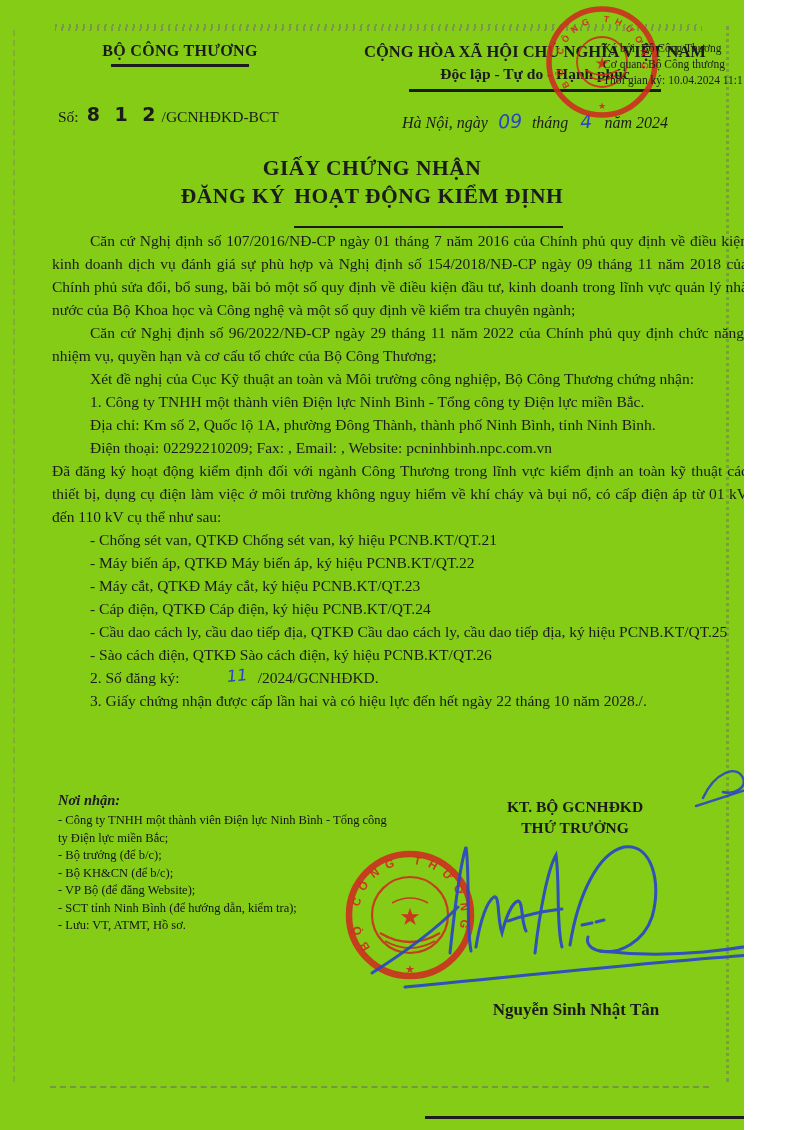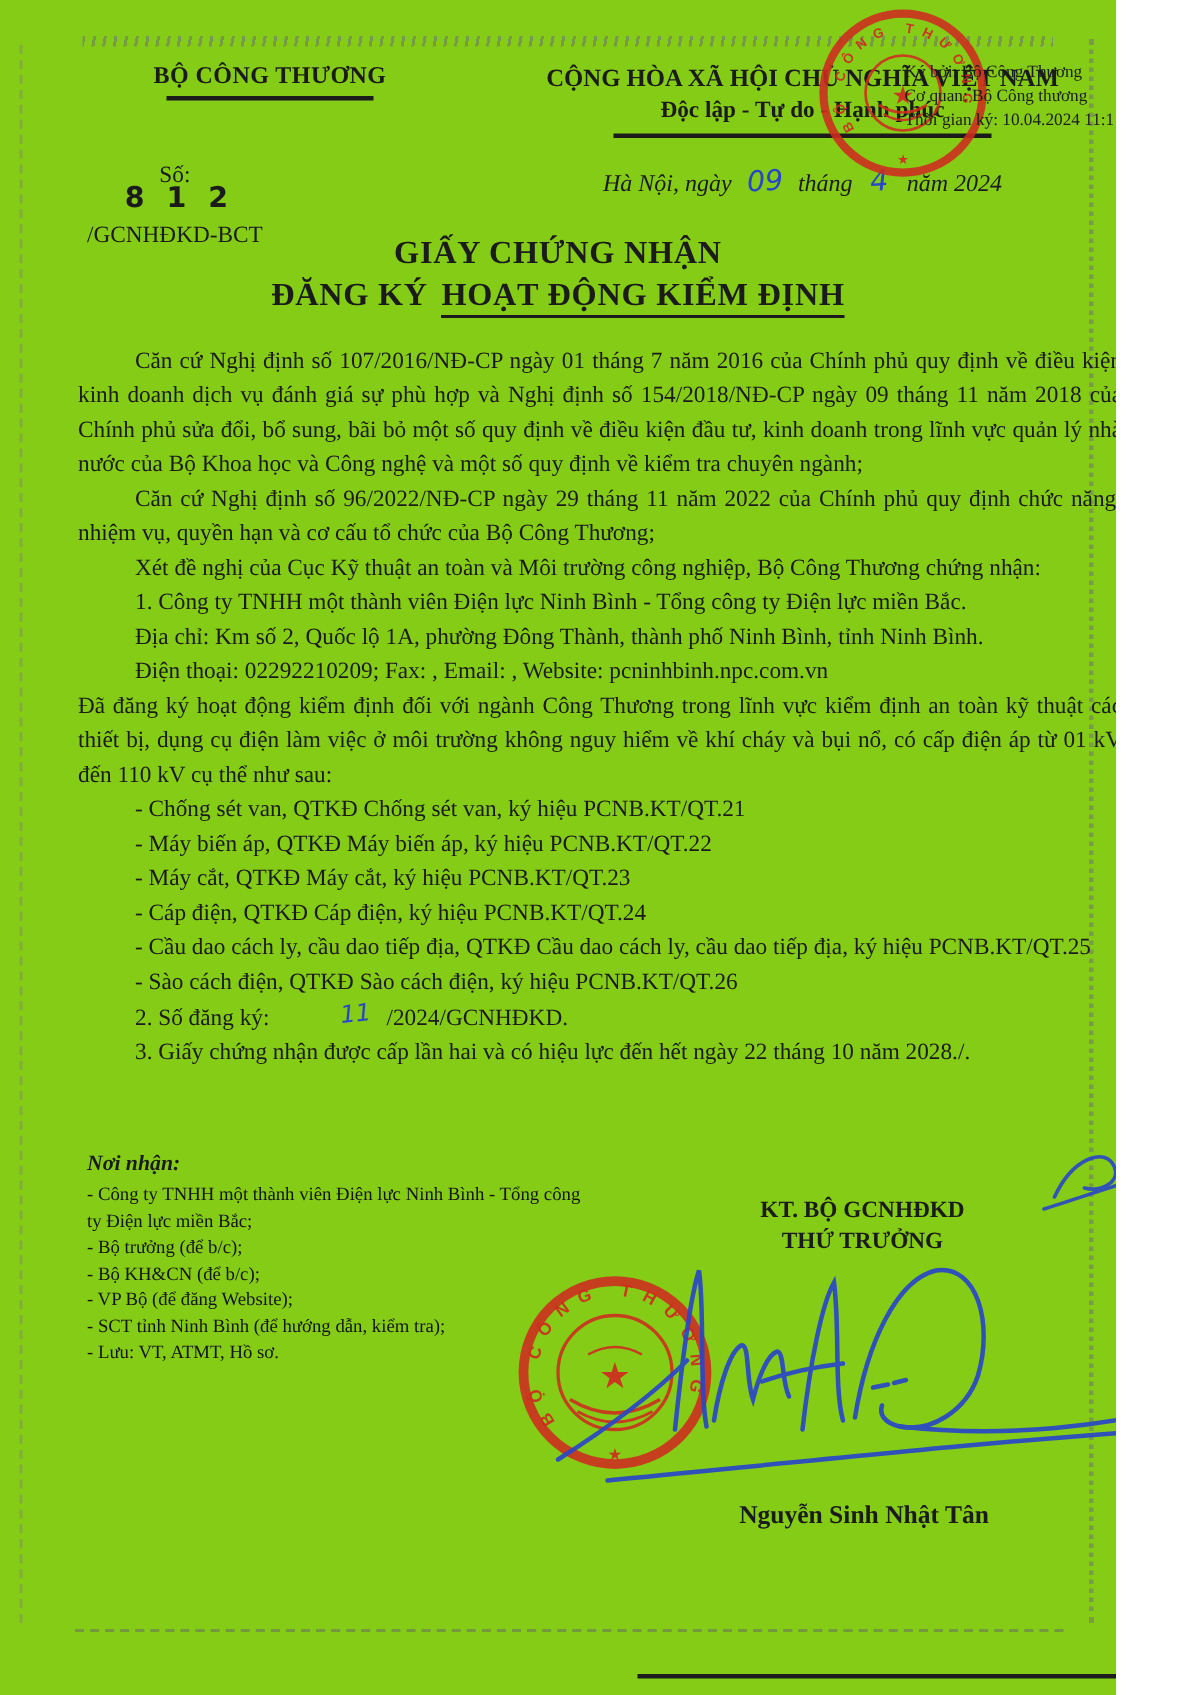--- a/index.html
+++ b/index.html
@@ -16,46 +16,46 @@
   
   .org-block{position:absolute;left:58px;top:42px;width:244px;text-align:center;z-index:1;}
   .org-name{font-size:16px;font-weight:bold;letter-spacing:.3px;}
   .org-underline{width:138px;height:3px;background:#1b1b1b;margin:4px auto 0;}
   .national-block{position:absolute;left:318px;top:42px;width:434px;text-align:center;z-index:1;}
   .republic{font-size:16.5px;font-weight:bold;white-space:nowrap;}
   .motto{font-size:15.5px;font-weight:bold;margin-top:3px;}
   .motto-underline{width:252px;height:2.5px;background:#1b1b1b;margin:6px auto 0;}
   .digsig{position:absolute;left:603px;top:40px;width:210px;z-index:4;
     font-size:11.5px;line-height:16px;color:#1c1c1c;white-space:nowrap;}
-  .num-row{position:absolute;left:58px;top:108px;z-index:1;font-size:15.5px;display:flex;align-items:center;flex-direction:column;}
+  .num-row{position:absolute;left:58px;top:108px;z-index:1;font-size:15.5px;display:flex;align-items:flex-start;}
   .num-stamped{font-family:"DejaVu Sans",sans-serif;font-weight:600;font-size:19px;
     letter-spacing:4px;transform:translateY(-5px);margin:0 2px 0 8px;display:inline-block;}
   .date-row{position:absolute;left:318px;top:110px;width:434px;text-align:center;z-index:1;
     font-style:italic;font-size:16px;}
   .hand{font-style:italic;font-family:"DejaVu Sans",sans-serif;display:inline-block;}
   .hand-day{color:#2946c8;font-size:19px;transform:rotate(-3deg);margin:0 6px;}
   .hand-month{color:#2946c8;font-size:19px;transform:rotate(-4deg);margin:0 8px;}
   .hand-reg{color:#2946c8;font-size:16px;transform:rotate(-6deg);margin:0 6px;font-style:italic;}
 
   
   .title-block{position:absolute;left:0;right:0;top:156px;text-align:center;z-index:1;}
   .title-l1{font-size:21.5px;font-weight:bold;letter-spacing:.5px;}
   .title-l2{font-size:21.5px;font-weight:bold;letter-spacing:.5px;margin-top:3px;}
-  .title-u{border-bottom:2.5px solid #1b1b1b;padding-bottom:2px;}
+  .title-u{border-bottom:2.5px solid #1b1b1b;padding-bottom:18px;}
   .title-sp{margin-right:9px;}
 
   
   .content{position:absolute;left:52px;width:696px;top:229px;z-index:1;
     font-size:15.5px;line-height:23px;}
   .content p{margin:0;text-align:justify;text-indent:38px;}
   .content p.noindent{text-indent:0;}
   .content p.bullet{text-align:left;}
 
   
-  .recipients{position:absolute;left:58px;top:768px;width:334px;z-index:1;}
+  .recipients{position:absolute;left:58px;top:792px;width:334px;z-index:1;}
   .recipients-label{font-size:14.5px;font-weight:bold;font-style:italic;margin-bottom:3px;}
   .recipient{font-size:12.5px;line-height:17.5px;color:#141414;}
   .signer-block{position:absolute;left:448px;top:796px;width:254px;text-align:center;z-index:1;}
   .signer-t{font-size:15.5px;font-weight:bold;line-height:21px;}
   .signer-name{position:absolute;left:430px;top:1000px;width:292px;text-align:center;
     font-size:17px;font-weight:bold;z-index:4;font-family:Liberation Serif, serif;}
 
   .stamp{position:absolute;z-index:2;}
   .stamp-top{left:545px;top:5px;}
   .stamp-bottom{left:340px;top:845px;}

